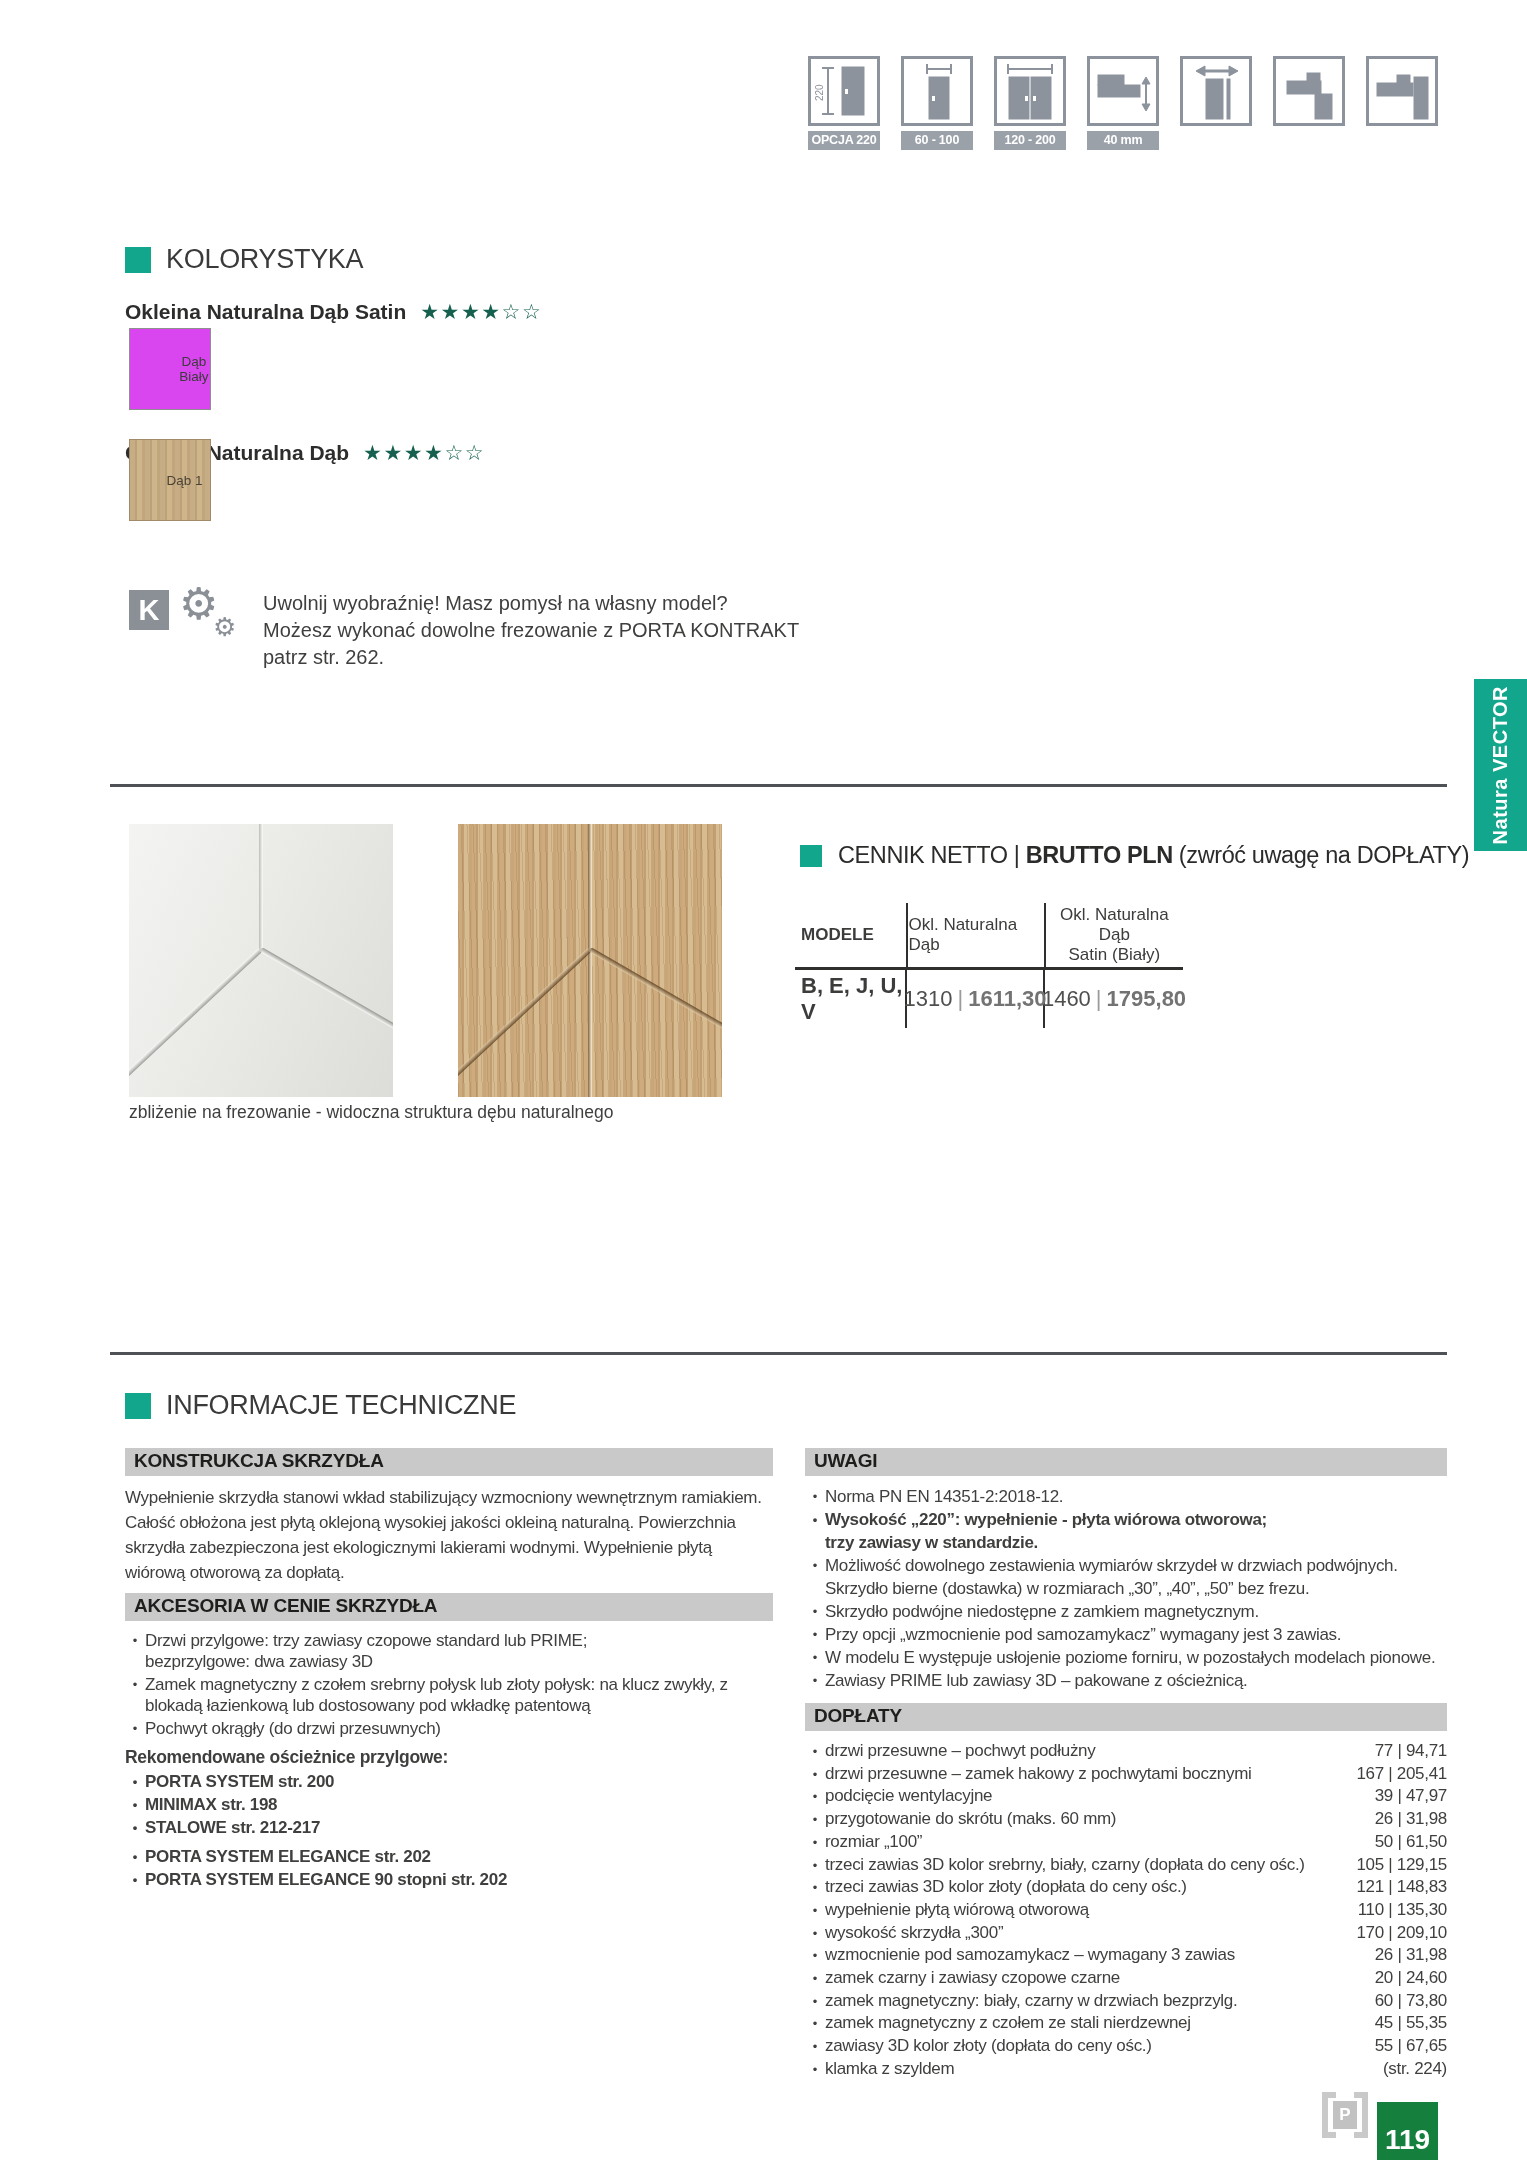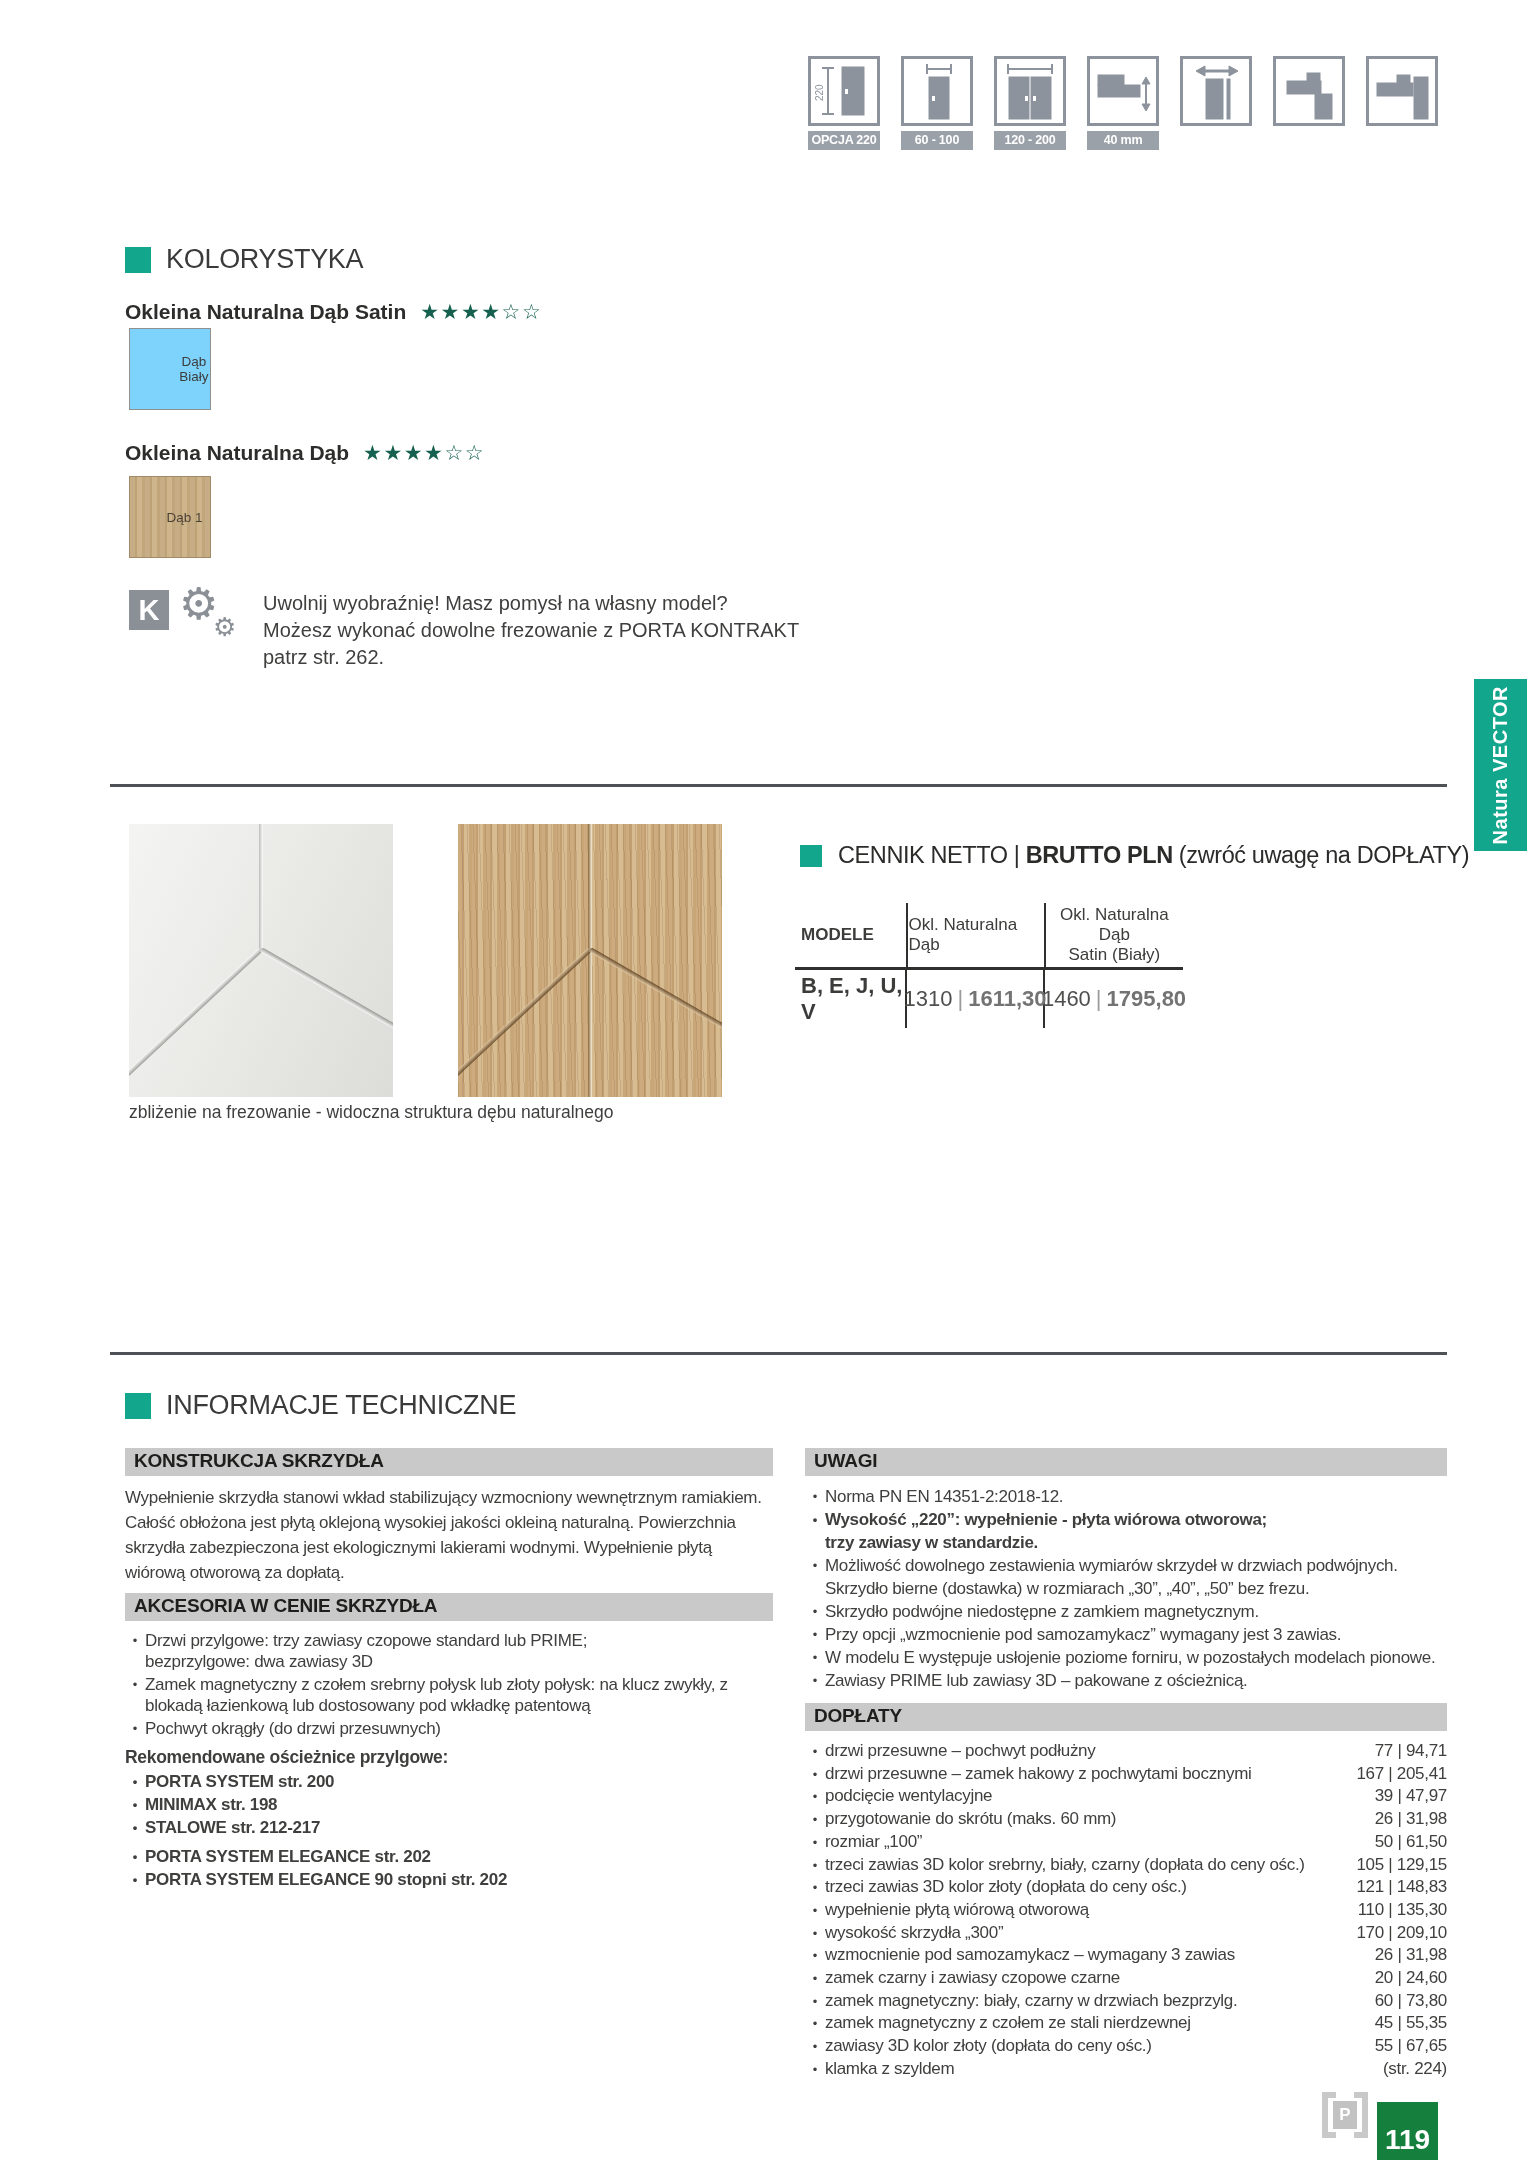--- a/index.html
+++ b/index.html
@@ -19,22 +19,22 @@
   #kolorystyka-title{left:125px;top:244px;}
   #info-title{left:125px;top:1390px;}
 
   .veneer-head{display:flex;align-items:center;gap:14px;font-size:21px;font-weight:bold;color:#2d2d2c;}
   #veneer1-head{left:125px;top:300px;}
   #veneer2-head{left:125px;top:441px;}
   .stars{font-family:"DejaVu Sans",sans-serif;font-weight:normal;color:#15604e;font-size:21px;letter-spacing:1.5px;}
 
   .swatch{width:82px;height:82px;border:1px solid #8f8f8f;display:flex;align-items:center;justify-content:center;
           font-size:13.5px;color:#3c3c3b;box-sizing:border-box;text-align:center;}
-  #swatch1{left:129px;top:328px;background:#7dd3fc;padding-left:48px;}
-  #swatch2{left:129px;top:476px;border:1px solid #a08a68;color:#4b4236;
+  #swatch1{left:129px;top:328px;background:#d946ef;padding-left:48px;}
+  #swatch2{left:129px;top:439px;border:1px solid #a08a68;color:#4b4236;
      background:repeating-linear-gradient(90deg,#c7ad86 0 5px,#bda275 5px 7px,#cfb58c 7px 12px,#c2a67b 12px 15px);padding-left:29px;}
 
   
   #kontrakt{left:129px;top:590px;display:flex;align-items:flex-start;}
   .k-box{width:40px;height:40px;background:#8b9097;color:#fff;font-weight:bold;font-size:29px;
          display:flex;align-items:center;justify-content:center;flex:none;}
   .gears{width:74px;height:64px;position:relative;flex:none;}
   .gear-big,.gear-small{position:absolute;font-family:"DejaVu Sans",sans-serif;color:#8b9097;line-height:1;}
   .gear-big{left:10px;top:-8px;font-size:44px;}
   .gear-small{left:44px;top:24px;font-size:26px;}

